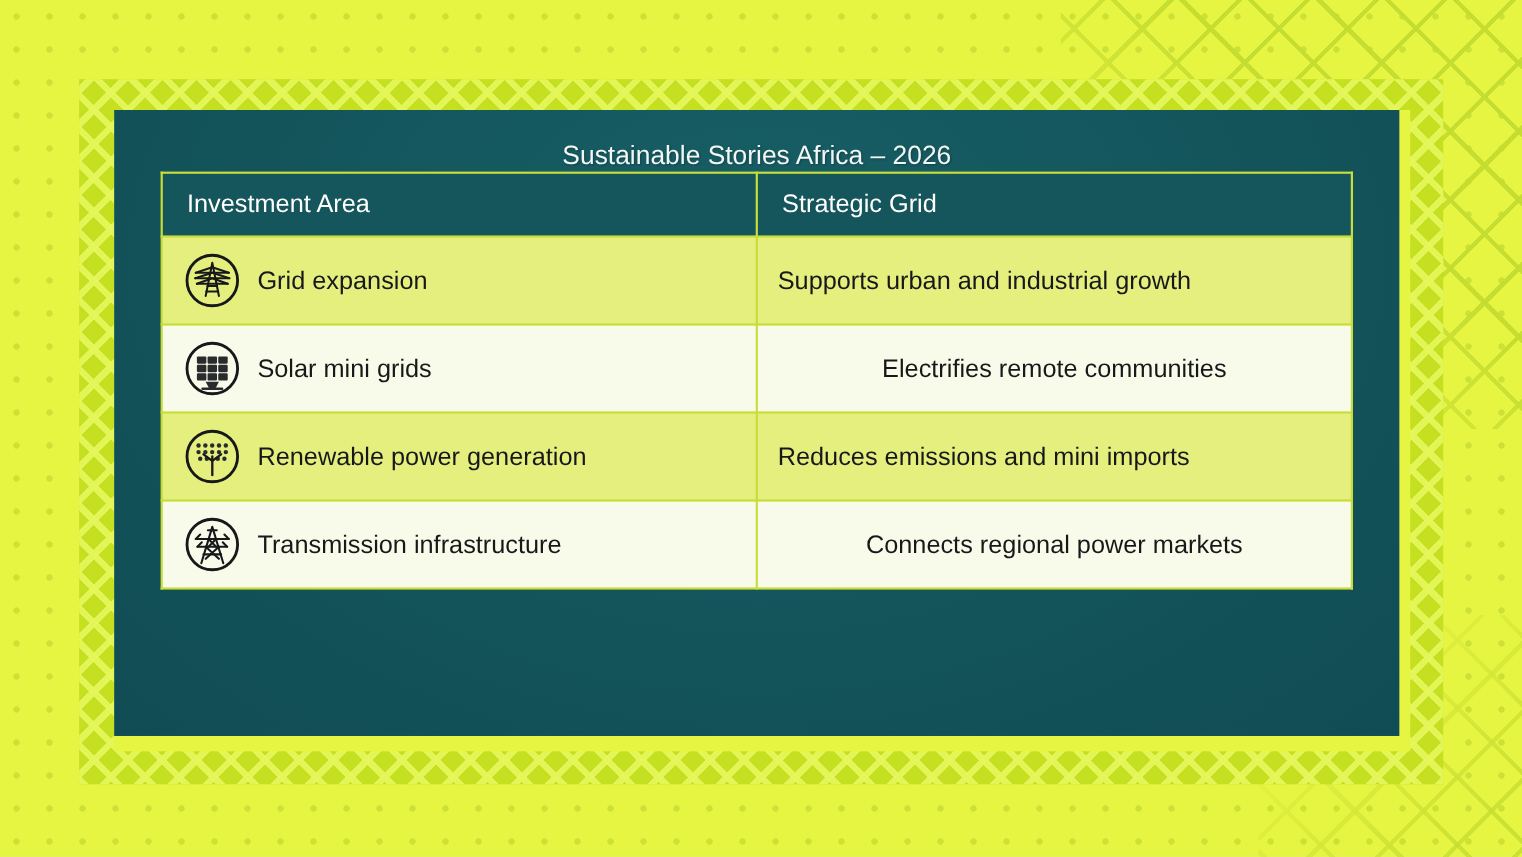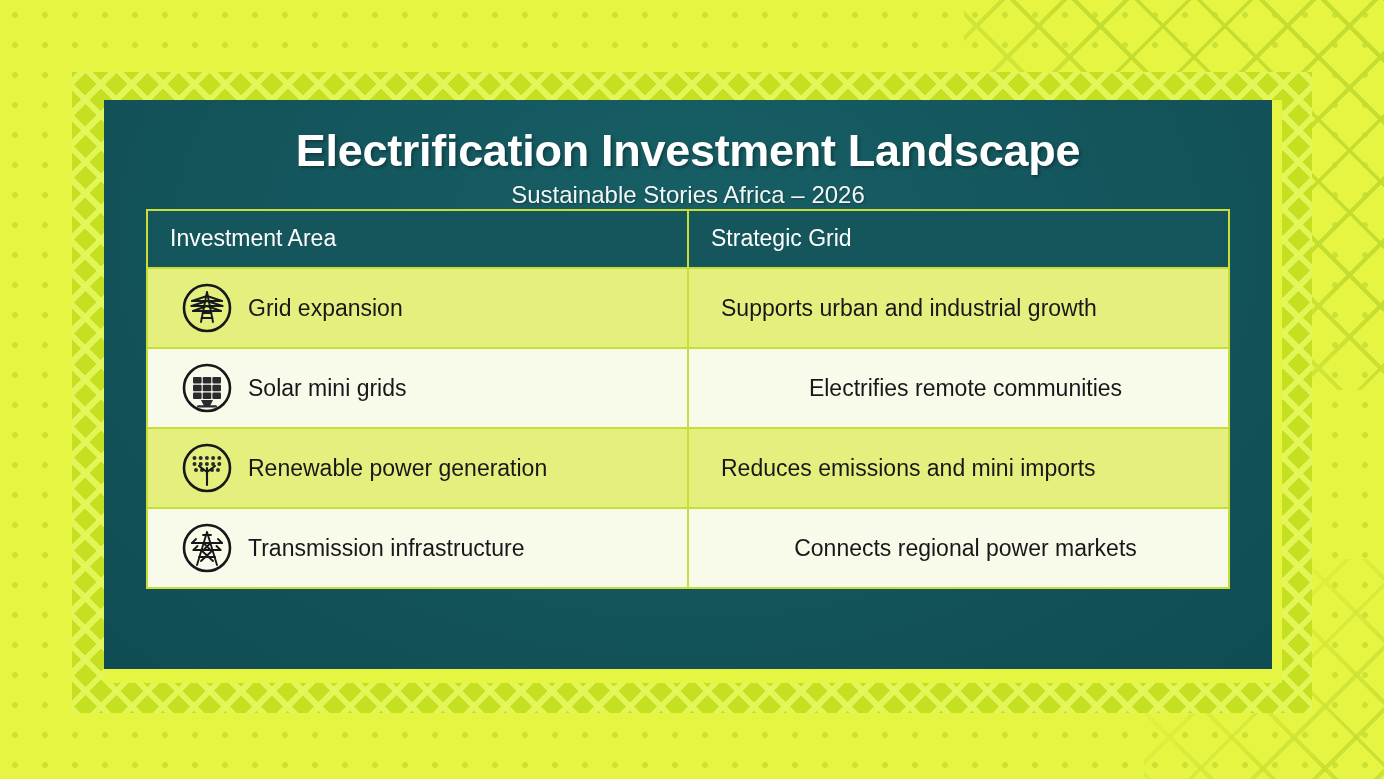--- a/index.html
+++ b/index.html
@@ -111,21 +111,21 @@
     padding:12px 18px 13px 22px;
     border:2px solid #c9dd3a;
     height:58px;
     vertical-align:middle;
     white-space:nowrap;
   }
   tbody td {
     font-size:23px;
     color:#18181a;
     font-weight:400;
-    padding:0 18px 0 32px;
+    padding:0 18px 0 18px;
     border:2px solid #c9dd3a;
     height:80px;
     vertical-align:middle;
     white-space:nowrap;
   }
   tbody tr.odd td  { background:#e4ef7e; }
   tbody tr.even td { background:#f8faea;text-align:center; }
 
   td.c-area { width:50%; }
   .area-cell { display:flex; align-items:center; gap:14px; }
@@ -146,21 +146,20 @@
   <div class="bg-lattice"></div>
   <div class="bg-lattice2"></div>
 
   <div class="frame">
     <div class="frame-pattern"></div>
     <div class="frame-inner-mask"></div>
   </div>
 
   <div class="card">
 
-    <div class="title">Electrification Investment Landscape</div>
 
     <div class="subtitle">Sustainable Stories Africa – 2026</div>
 
     <div class="table-wrap">
       <table>
         <thead>
           <tr>
             <th class="c-area">Investment Area</th>
             <th>Strategic Grid</th>
           </tr>

